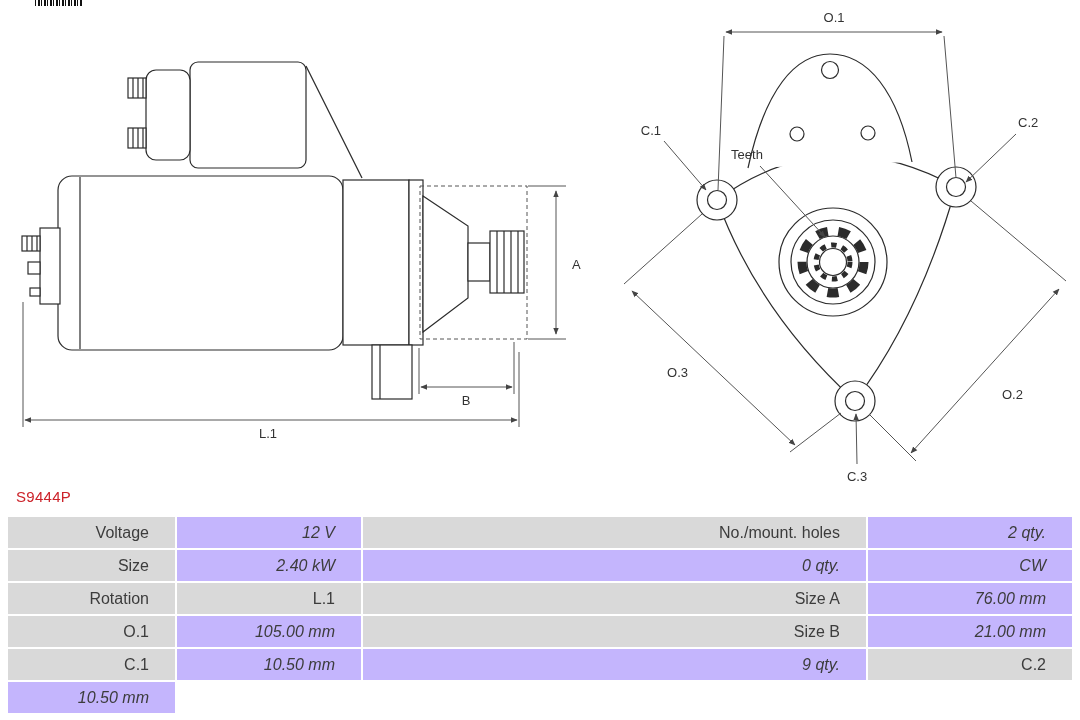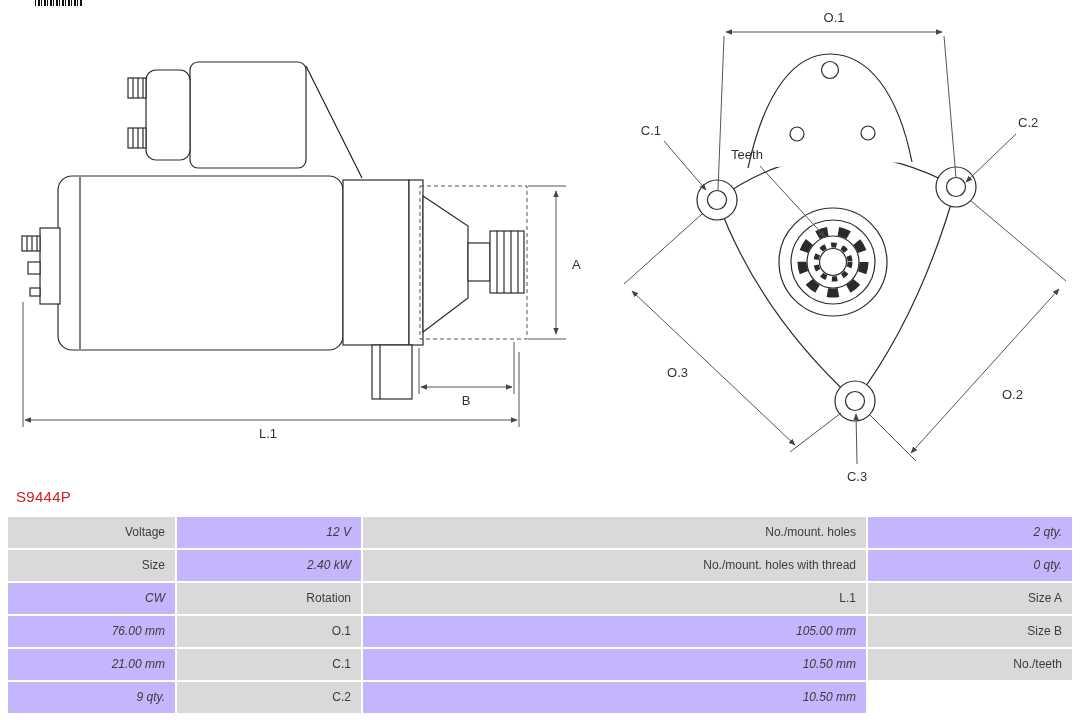--- a/index.html
+++ b/index.html
@@ -12,22 +12,22 @@
 
   .drawings { position: absolute; left: 0; top: 0; width: 1080px; height: 486px; }
 
   .dl { font-family: "Liberation Sans", sans-serif; font-size: 13px; fill: #333; }
 
   .part-number { position: absolute; left: 16px; top: 488px; font-size: 15px;
     color: #cc2229; letter-spacing: 0.3px; text-align: center; }
 
   .spec-table { position: absolute; left: 8px; top: 517px; display: grid;
     grid-template-columns: 167px 184px 503px 204px; gap: 2px; background: #fff; }
-  .cell { height: 31px; line-height: 31px; font-size: 12px; color: #3c3c3c;
-    text-align: right; padding-right: 10px; overflow: hidden; white-space: nowrap; }
+  .cell { height: 31px; line-height: 31px; font-size: 16px; color: #3c3c3c;
+    text-align: right; padding-right: 26px; overflow: hidden; white-space: nowrap; }
   .cell.label { background: #d9d9d9; }
   .cell.value { background: #c4b5fd; font-style: italic; }
 </style>
 </head>
 <body>
 
 <div class="page">
 
   <div class="barcode"></div>
 
@@ -148,36 +148,34 @@
 
   <div class="spec-table">
 
     <div class="cell label">Voltage</div>
     <div class="cell value">12 V</div>
     <div class="cell label">No./mount. holes</div>
     <div class="cell value">2 qty.</div>
 
     <div class="cell label">Size</div>
     <div class="cell value">2.40 kW</div>
-    <div class="cell label">No./mount. holes with thread</div>
     <div class="cell value">0 qty.</div>
 
     <div class="cell value">CW</div>
     <div class="cell label">Rotation</div>
     <div class="cell label">L.1</div>
 
     <div class="cell label">Size A</div>
     <div class="cell value">76.00 mm</div>
     <div class="cell label">O.1</div>
     <div class="cell value">105.00 mm</div>
 
     <div class="cell label">Size B</div>
     <div class="cell value">21.00 mm</div>
     <div class="cell label">C.1</div>
     <div class="cell value">10.50 mm</div>
 
-    <div class="cell label">No./teeth</div>
     <div class="cell value">9 qty.</div>
     <div class="cell label">C.2</div>
     <div class="cell value">10.50 mm</div>
   </div>
 
 </div>
 
 </body></html>

